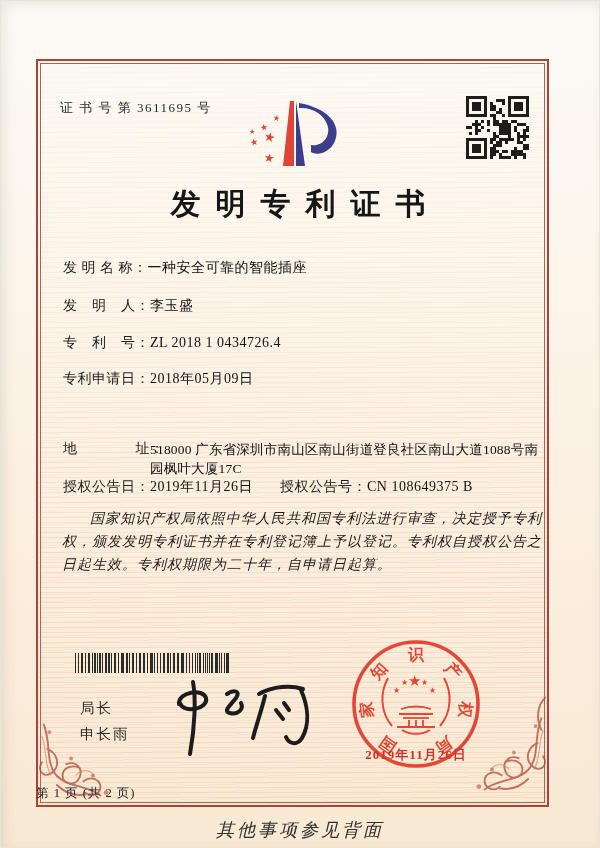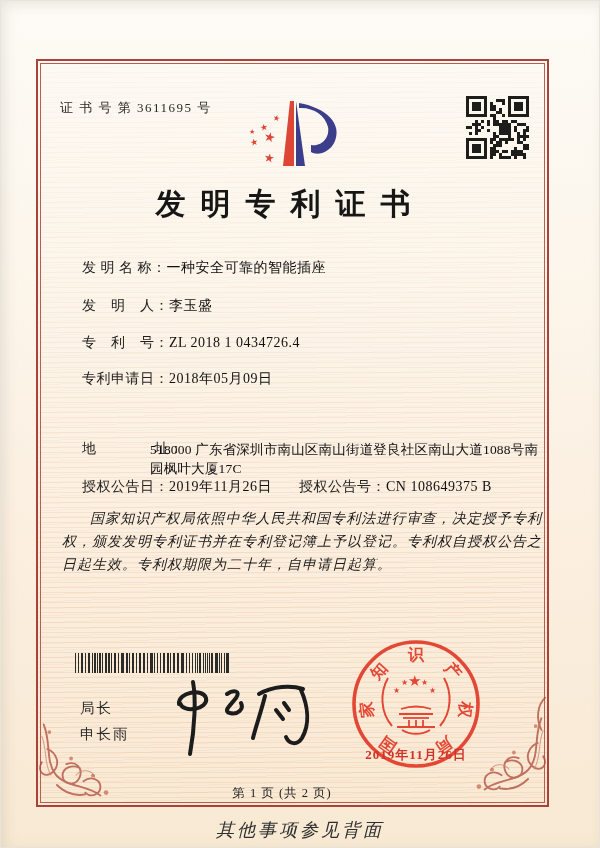--- a/index.html
+++ b/index.html
@@ -19,43 +19,43 @@
     mask-image:linear-gradient(180deg,rgba(0,0,0,.25) 0%,rgba(0,0,0,.45) 30%,#000 70%);
     pointer-events:none;
   }
   .frame{position:absolute;left:36px;top:59px;width:509px;height:744px;border:2.5px solid #a8433a;}
   .frame-inner{position:absolute;inset:2px;border:1px solid #bc5c50;}
   .cert-no{position:absolute;left:60px;top:99px;font-size:13px;letter-spacing:1.5px;color:#2a2a2a;}
   .logo{position:absolute;left:237px;top:84px;width:112px;height:95px;}
   .qr{position:absolute;left:466px;top:96px;width:66px;height:66px;}
   .title{
     position:absolute;left:36px;top:184px;width:509px;margin:0;text-align:center;
-    font-size:30px;font-weight:600;letter-spacing:15px;padding-left:0;color:#161616;
+    font-size:30px;font-weight:600;letter-spacing:15px;padding-left:15px;color:#161616;
   }
   .row{position:absolute;left:63px;font-size:14px;letter-spacing:.5px;white-space:nowrap;}
-  .row .lbl{display:inline-block;color:#222;margin-left:19px;}
+  .row .lbl{display:inline-block;color:#222;}
   .row .val{color:#111;}
   .addr-val{
     position:absolute;left:150px;top:440px;width:396px;font-size:13.5px;
     line-height:19px;letter-spacing:.2px;white-space:normal;color:#111;
   }
   .paras{
     position:absolute;left:62px;top:507px;width:480px;font-size:14px;line-height:23px;
     letter-spacing:1px;font-style:italic;color:#1a1a1a;text-align:justify;
   }
   .paras p{margin:0;text-indent:2em;}
   .barcode{position:absolute;left:75px;top:653px;width:154px;height:20px;}
   .officials{position:absolute;left:80px;top:695px;font-size:14.5px;line-height:26px;color:#2b2b2b;letter-spacing:2px;}
   .signature{position:absolute;left:163px;top:676px;width:155px;height:84px;}
   .seal{position:absolute;left:346px;top:634px;width:140px;height:140px;opacity:.92;}
   .seal-date{
     position:absolute;left:350px;top:746px;width:132px;text-align:center;
     font-size:13px;font-weight:bold;color:#d03428;letter-spacing:1px;
   }
-  .page-info{position:absolute;left:36px;top:785px;width:492px;text-align:center;font-size:12.5px;letter-spacing:1px;color:#222;}
+  .page-info{position:absolute;left:36px;top:785px;width:492px;text-align:left;font-size:12.5px;letter-spacing:1px;color:#222;}
   .back-note{position:absolute;left:0;top:818px;width:600px;text-align:center;font-size:18px;letter-spacing:3px;color:#2e2e2e;font-style:italic;}
   .corner{position:absolute;width:104px;height:108px;}
   .corner.bl{left:38px;top:696px;}
   .corner.br{left:443px;top:690px;transform:scaleX(-1);}
 </style>
 </head>
 <body>
 
 <div class="page">
 

